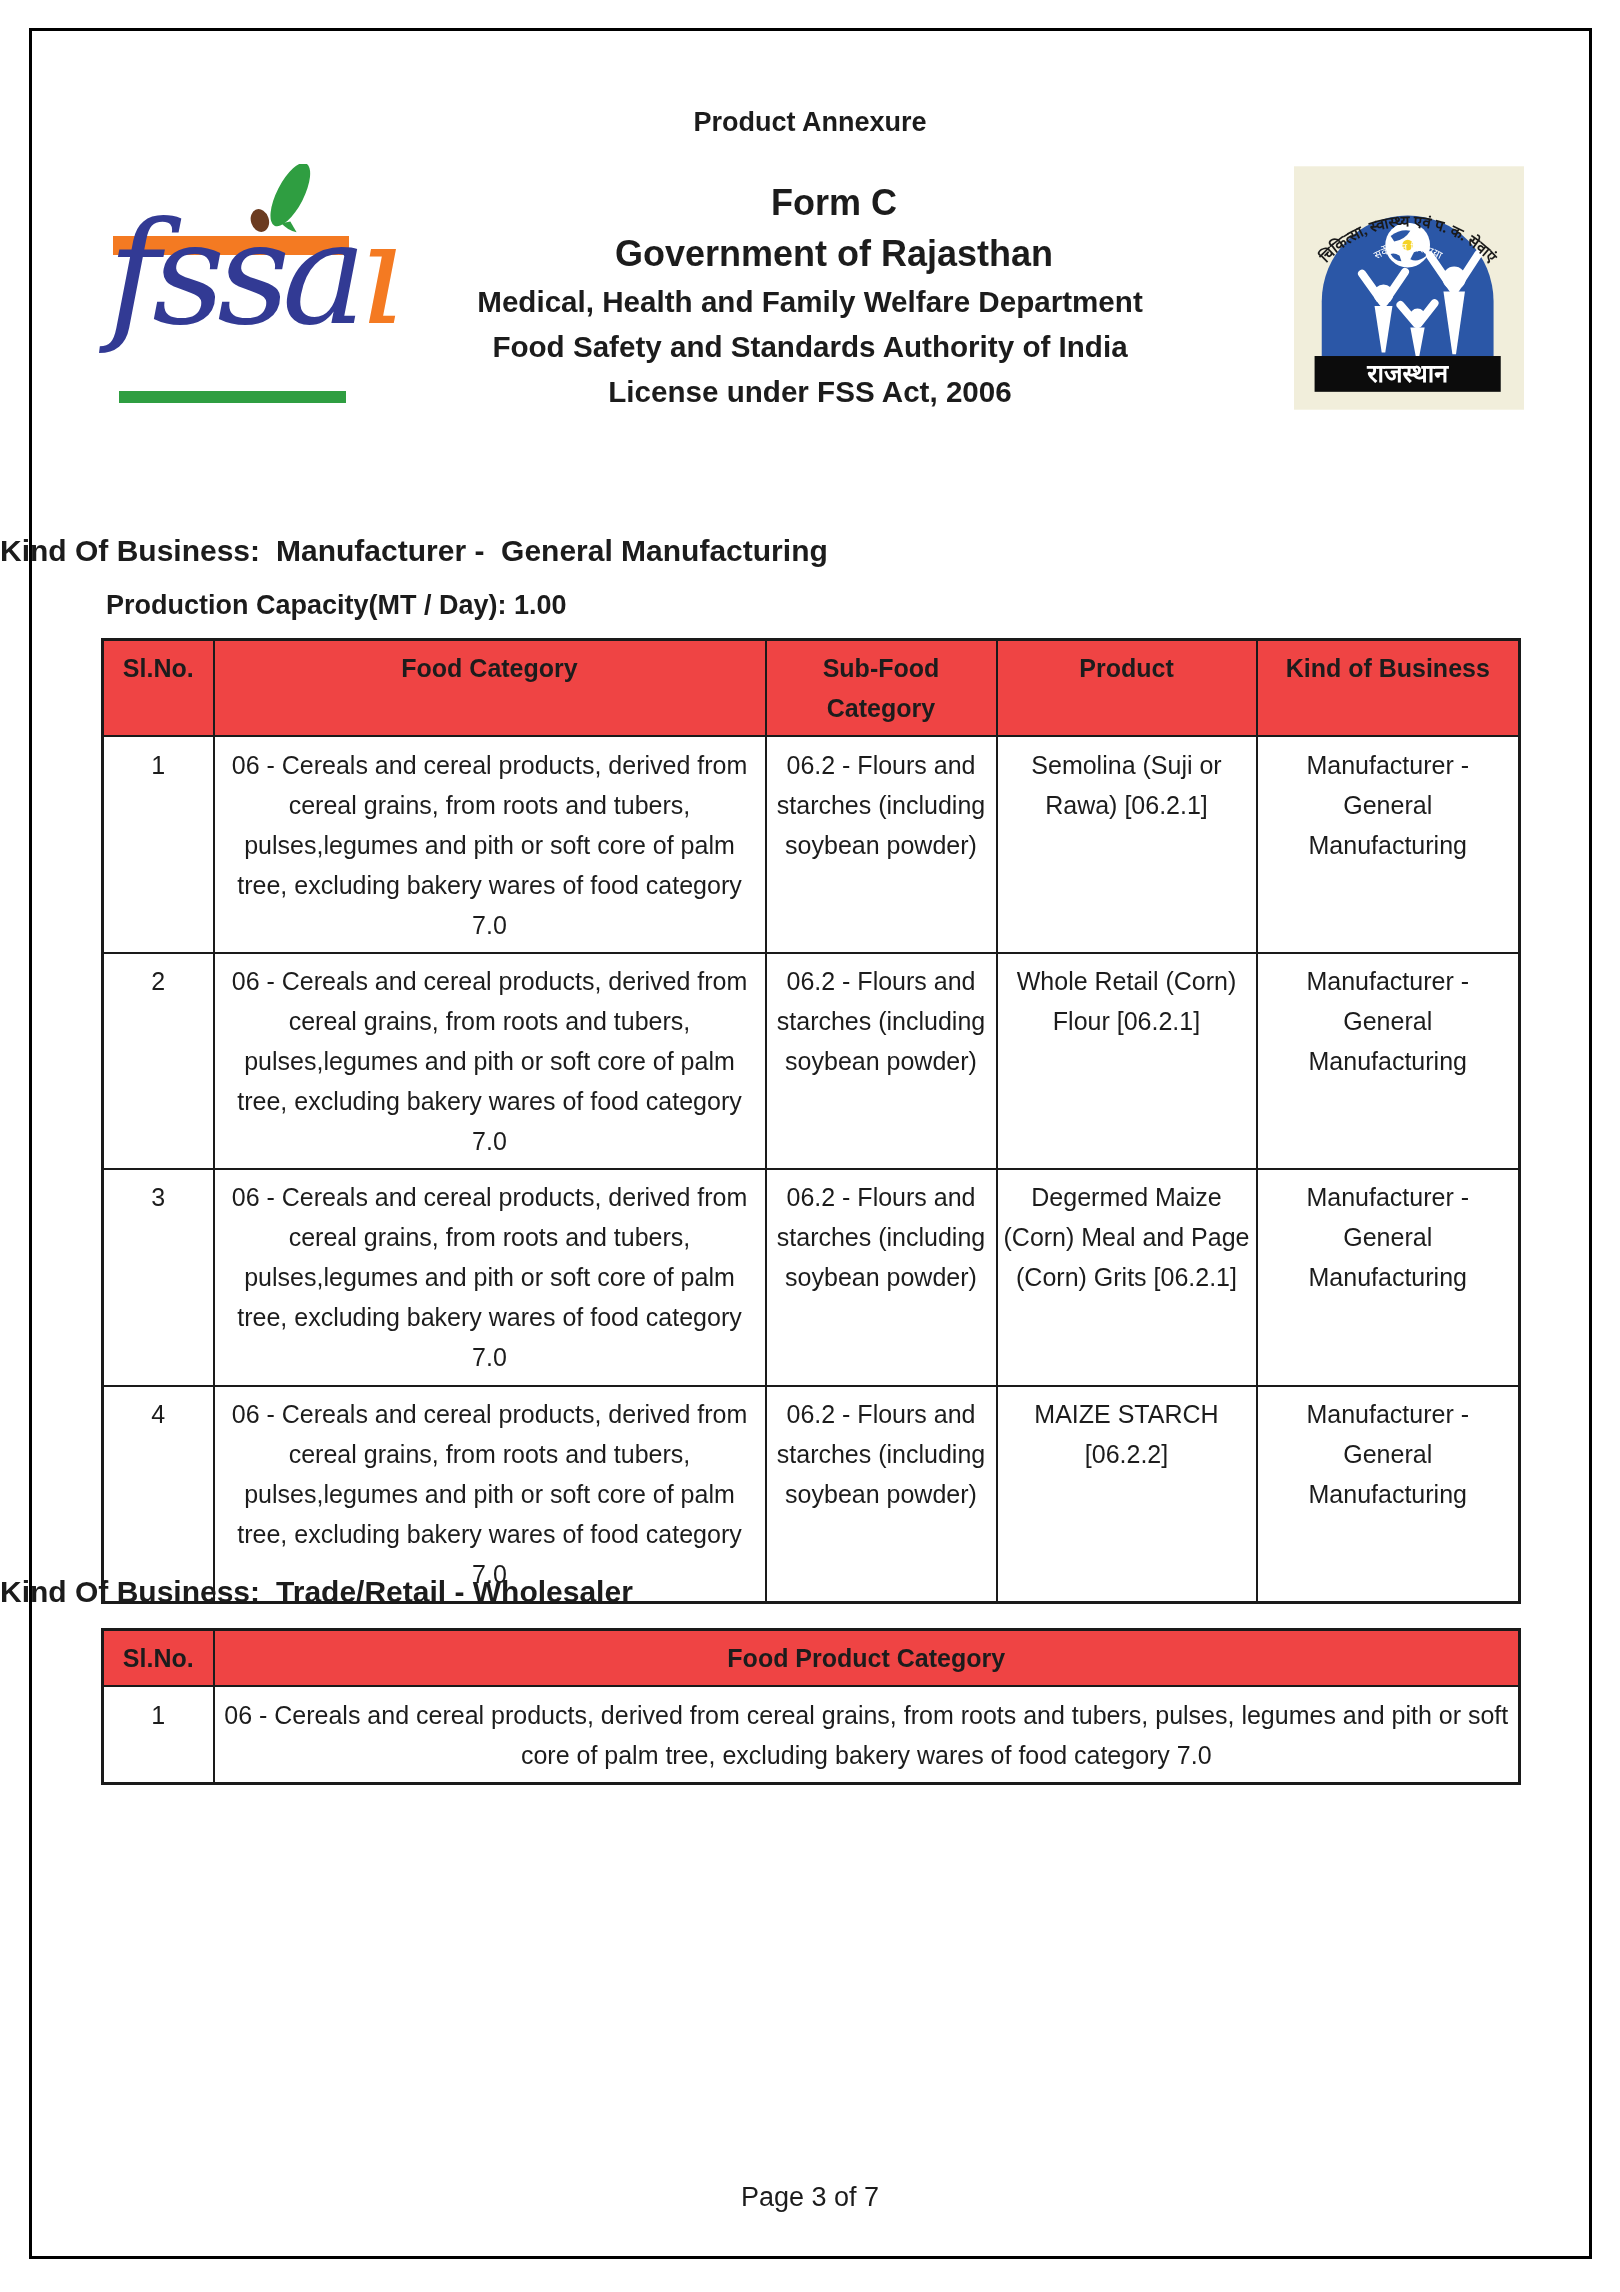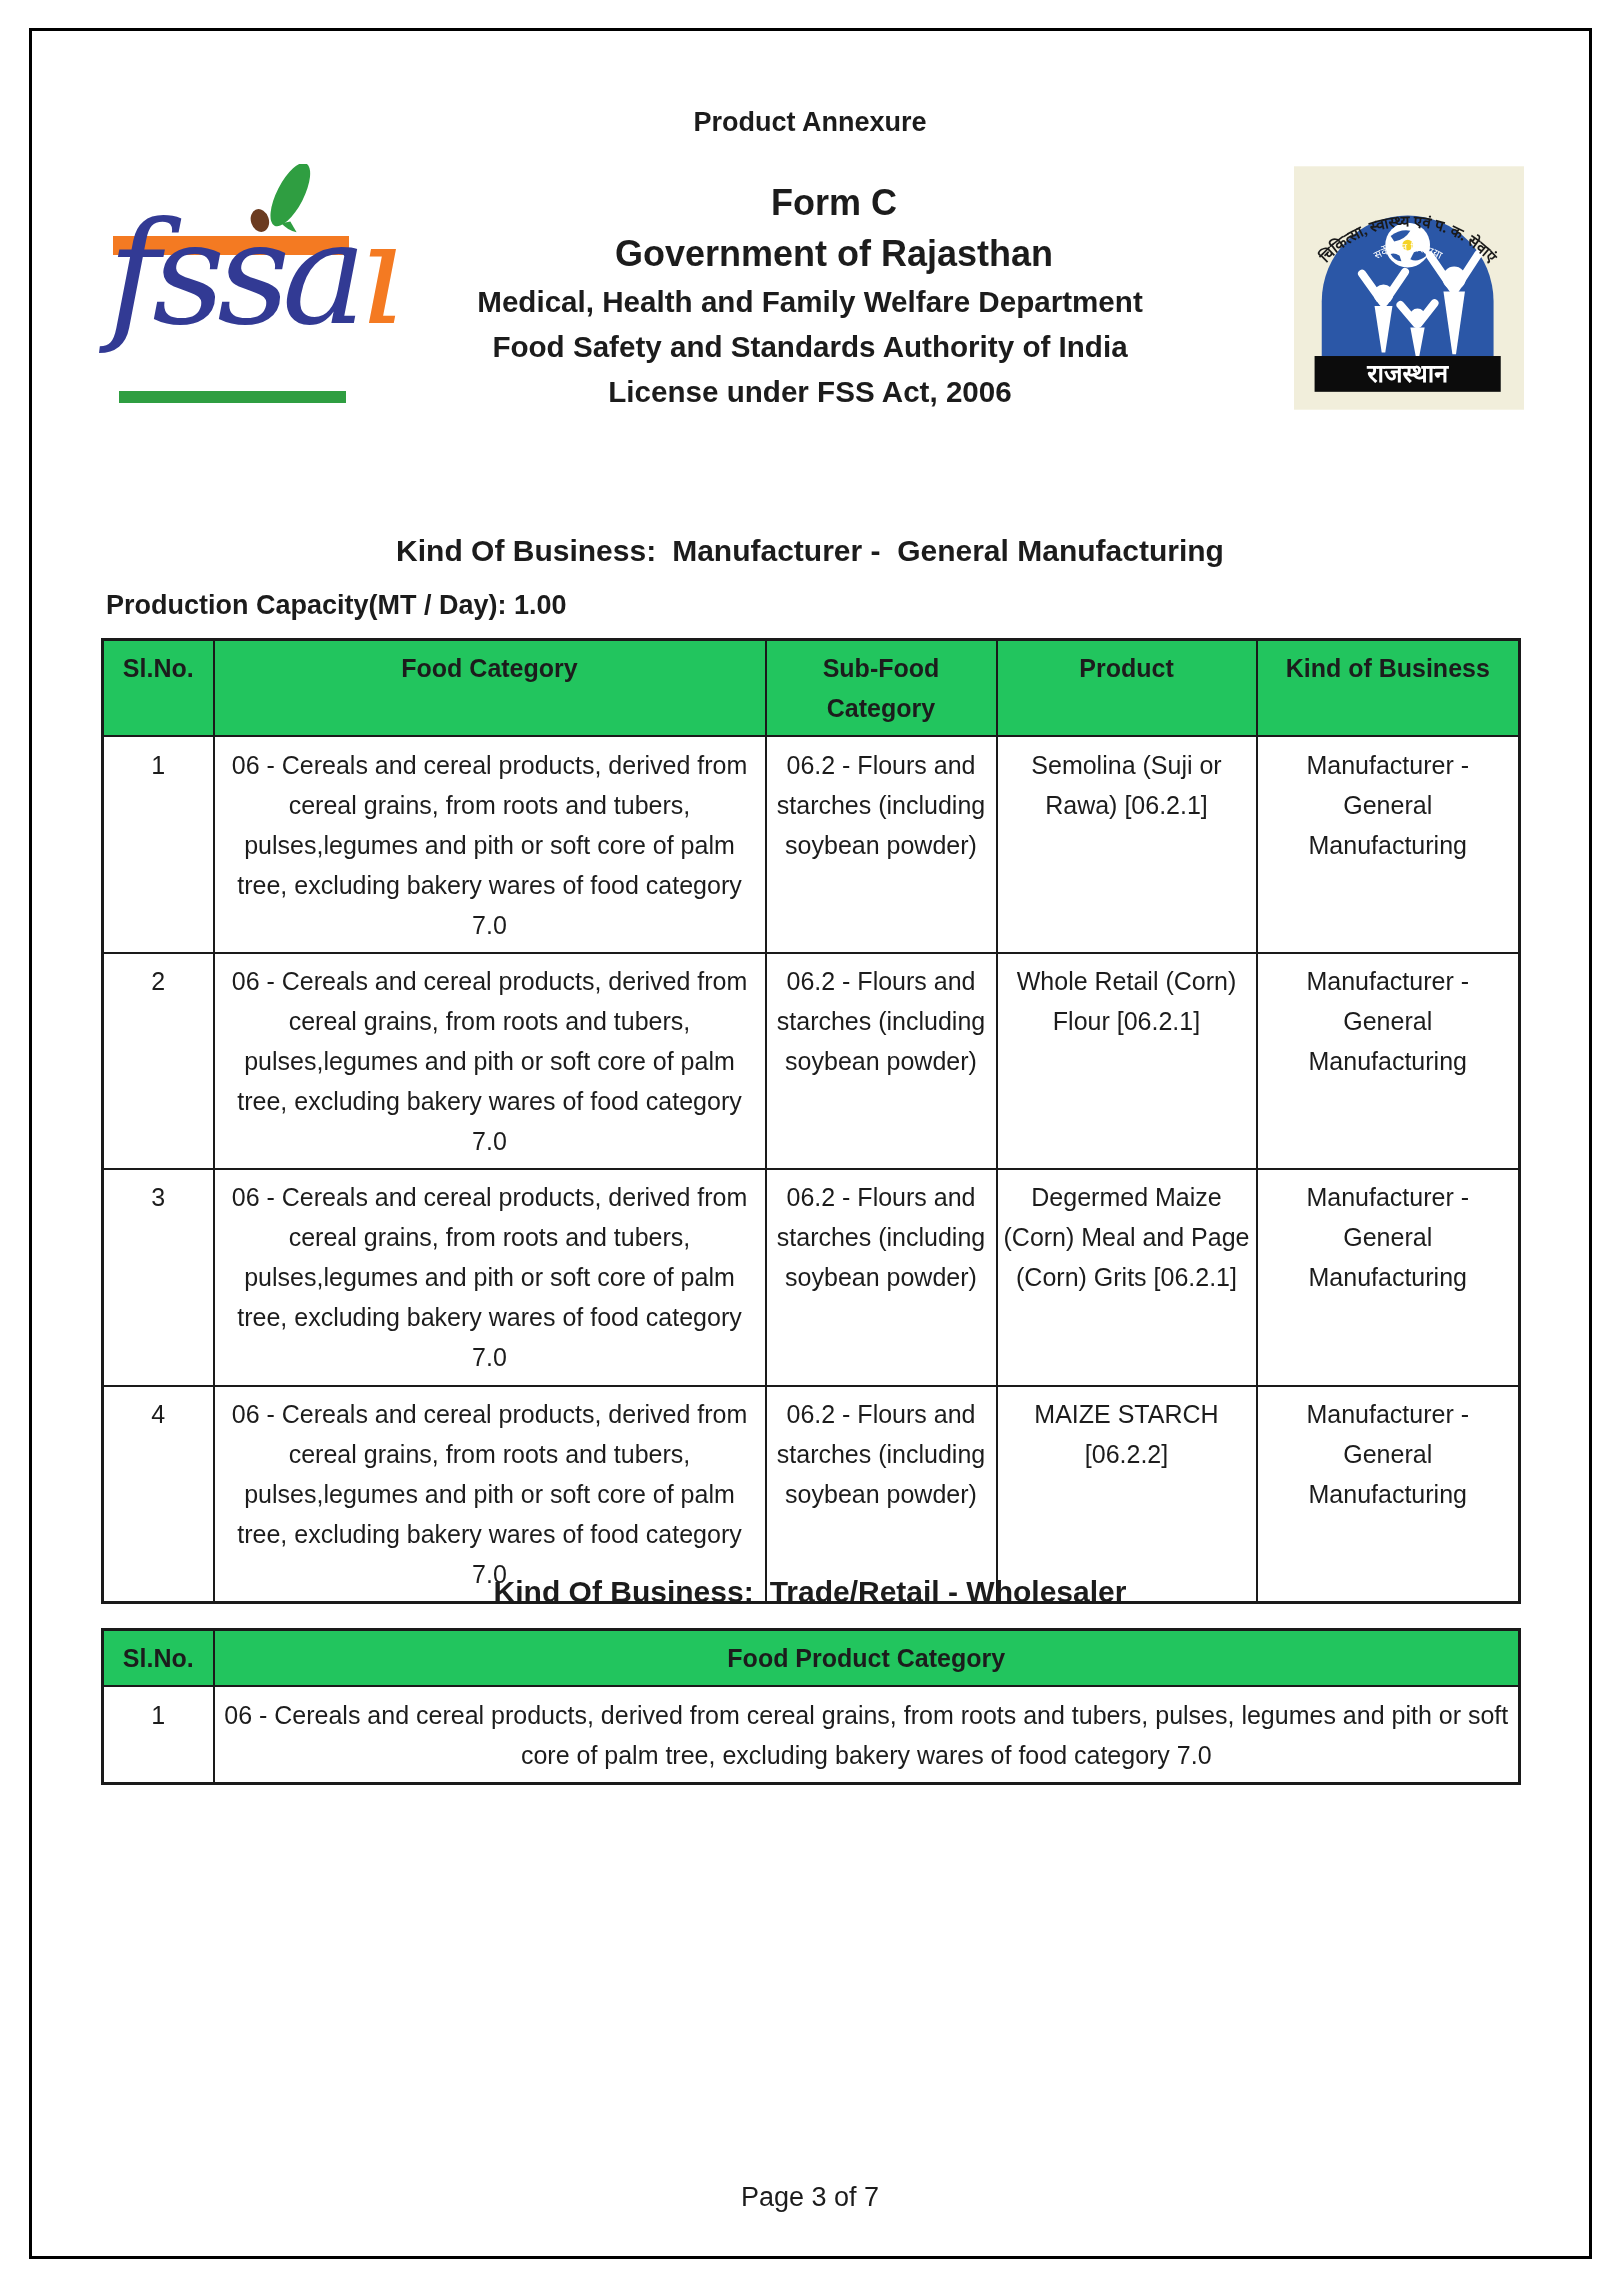--- a/index.html
+++ b/index.html
@@ -22,35 +22,35 @@
   .emblem{position:absolute;left:1294px;top:166px;width:230px;height:244px;}
   
   .title-block{position:absolute;left:0;top:177px;width:100%;text-align:center;font-weight:bold;}
   .title-big{font-size:36px;line-height:51px;margin-left:48px;}
   .title-mid{font-size:29.6px;line-height:45px;}
   .license-line{position:absolute;left:0;top:441px;width:100%;display:flex;
         justify-content:center;align-items:baseline;font-size:25px;}
   .license-line .num{font-weight:bold;margin-left:23px;}
   .hindi{font-family:"Liberation Serif","DejaVu Serif",serif;}
   
-  .kob-heading{position:absolute;left:0;width:100%;display:flex;justify-content:center;
+  .kob-heading{position:absolute;left:0;width:100%;display:flex;
         font-size:30px;font-weight:bold;white-space:pre;}
   .kob-heading .val{margin-left:16px;white-space:pre;}
   .kob1{top:534px;}
   .kob2{top:1575px;}
   .capacity{position:absolute;left:106px;top:590px;font-size:27px;font-weight:bold;}
   
   table.tbl{position:absolute;left:101px;border-collapse:collapse;table-layout:fixed;
         width:1417px;}
   .tbl1{top:638px;}
   .tbl2{top:1628px;}
   .tbl th,.tbl td{border:2.7px solid #1a1a1a;text-align:center;vertical-align:top;
         font-size:25px;line-height:40px;padding:7.2px 5.4px;box-sizing:border-box;
         overflow:hidden;}
-  .tbl th{background:#22c55e;font-weight:bold;}
+  .tbl th{background:#ef4444;font-weight:bold;}
   .tbl{border:3.6px solid #1a1a1a;}
   .tbl1 tr.hdr{height:84px;}
   .tbl1 tr.row{height:199px;}
   .tbl2 tr.hdr{height:52px;}
   .tbl2 tr.row{height:84px;}
   .footer{position:absolute;left:0;top:2182px;width:100%;text-align:center;font-size:27px;}
 </style>
 </head>
 <body>
 

